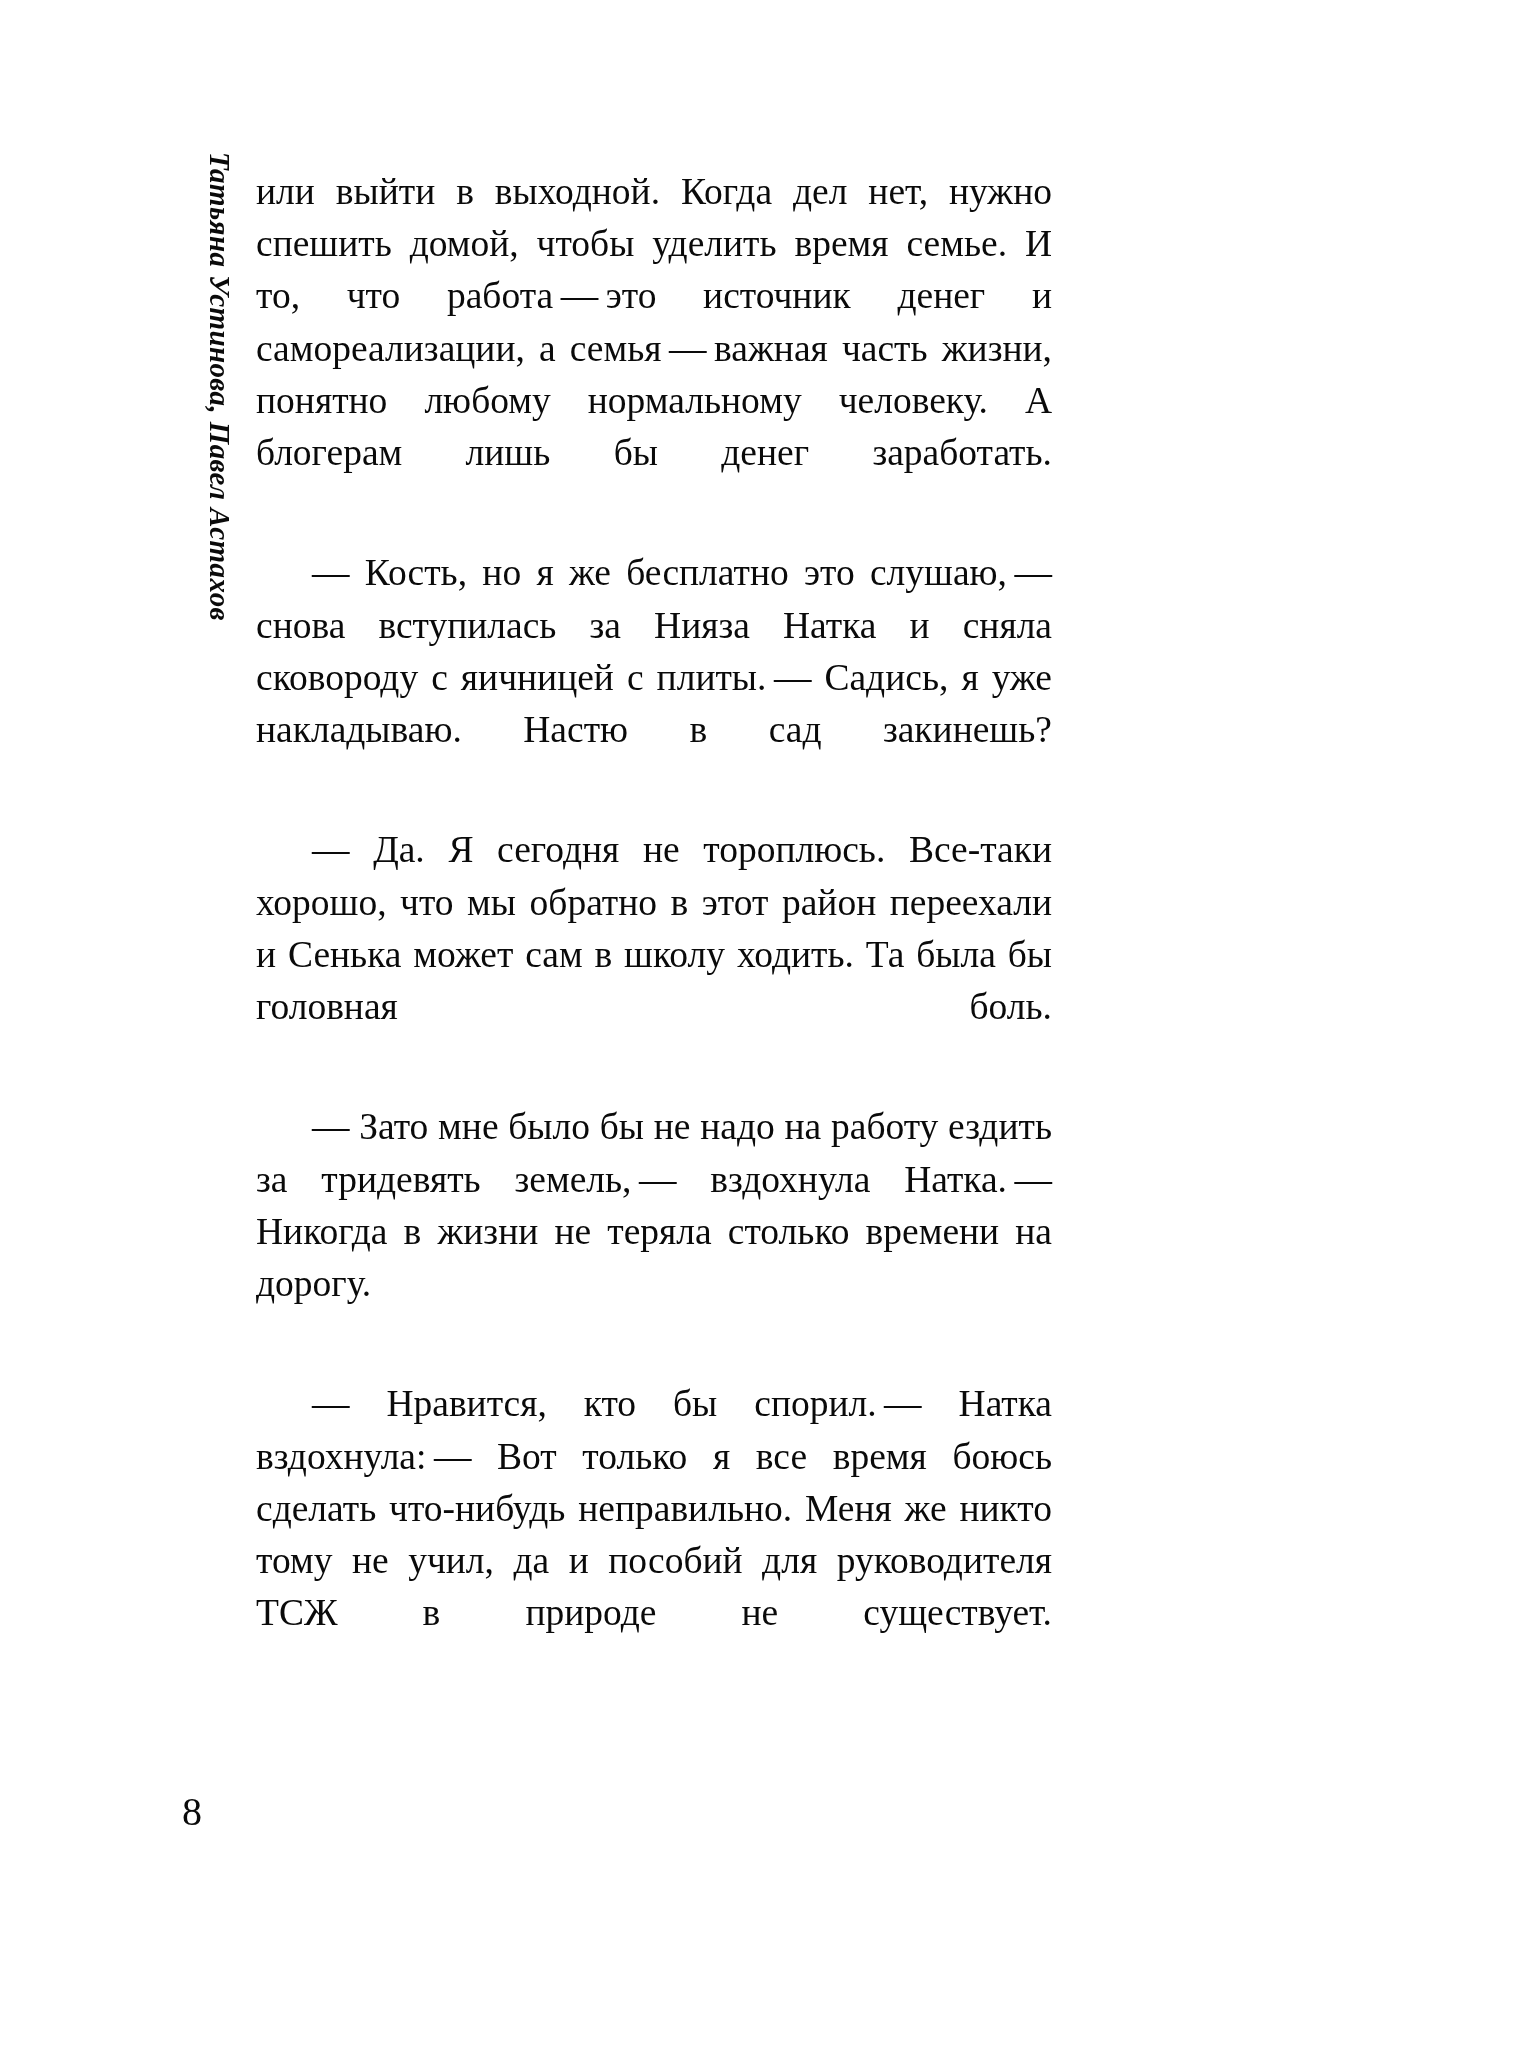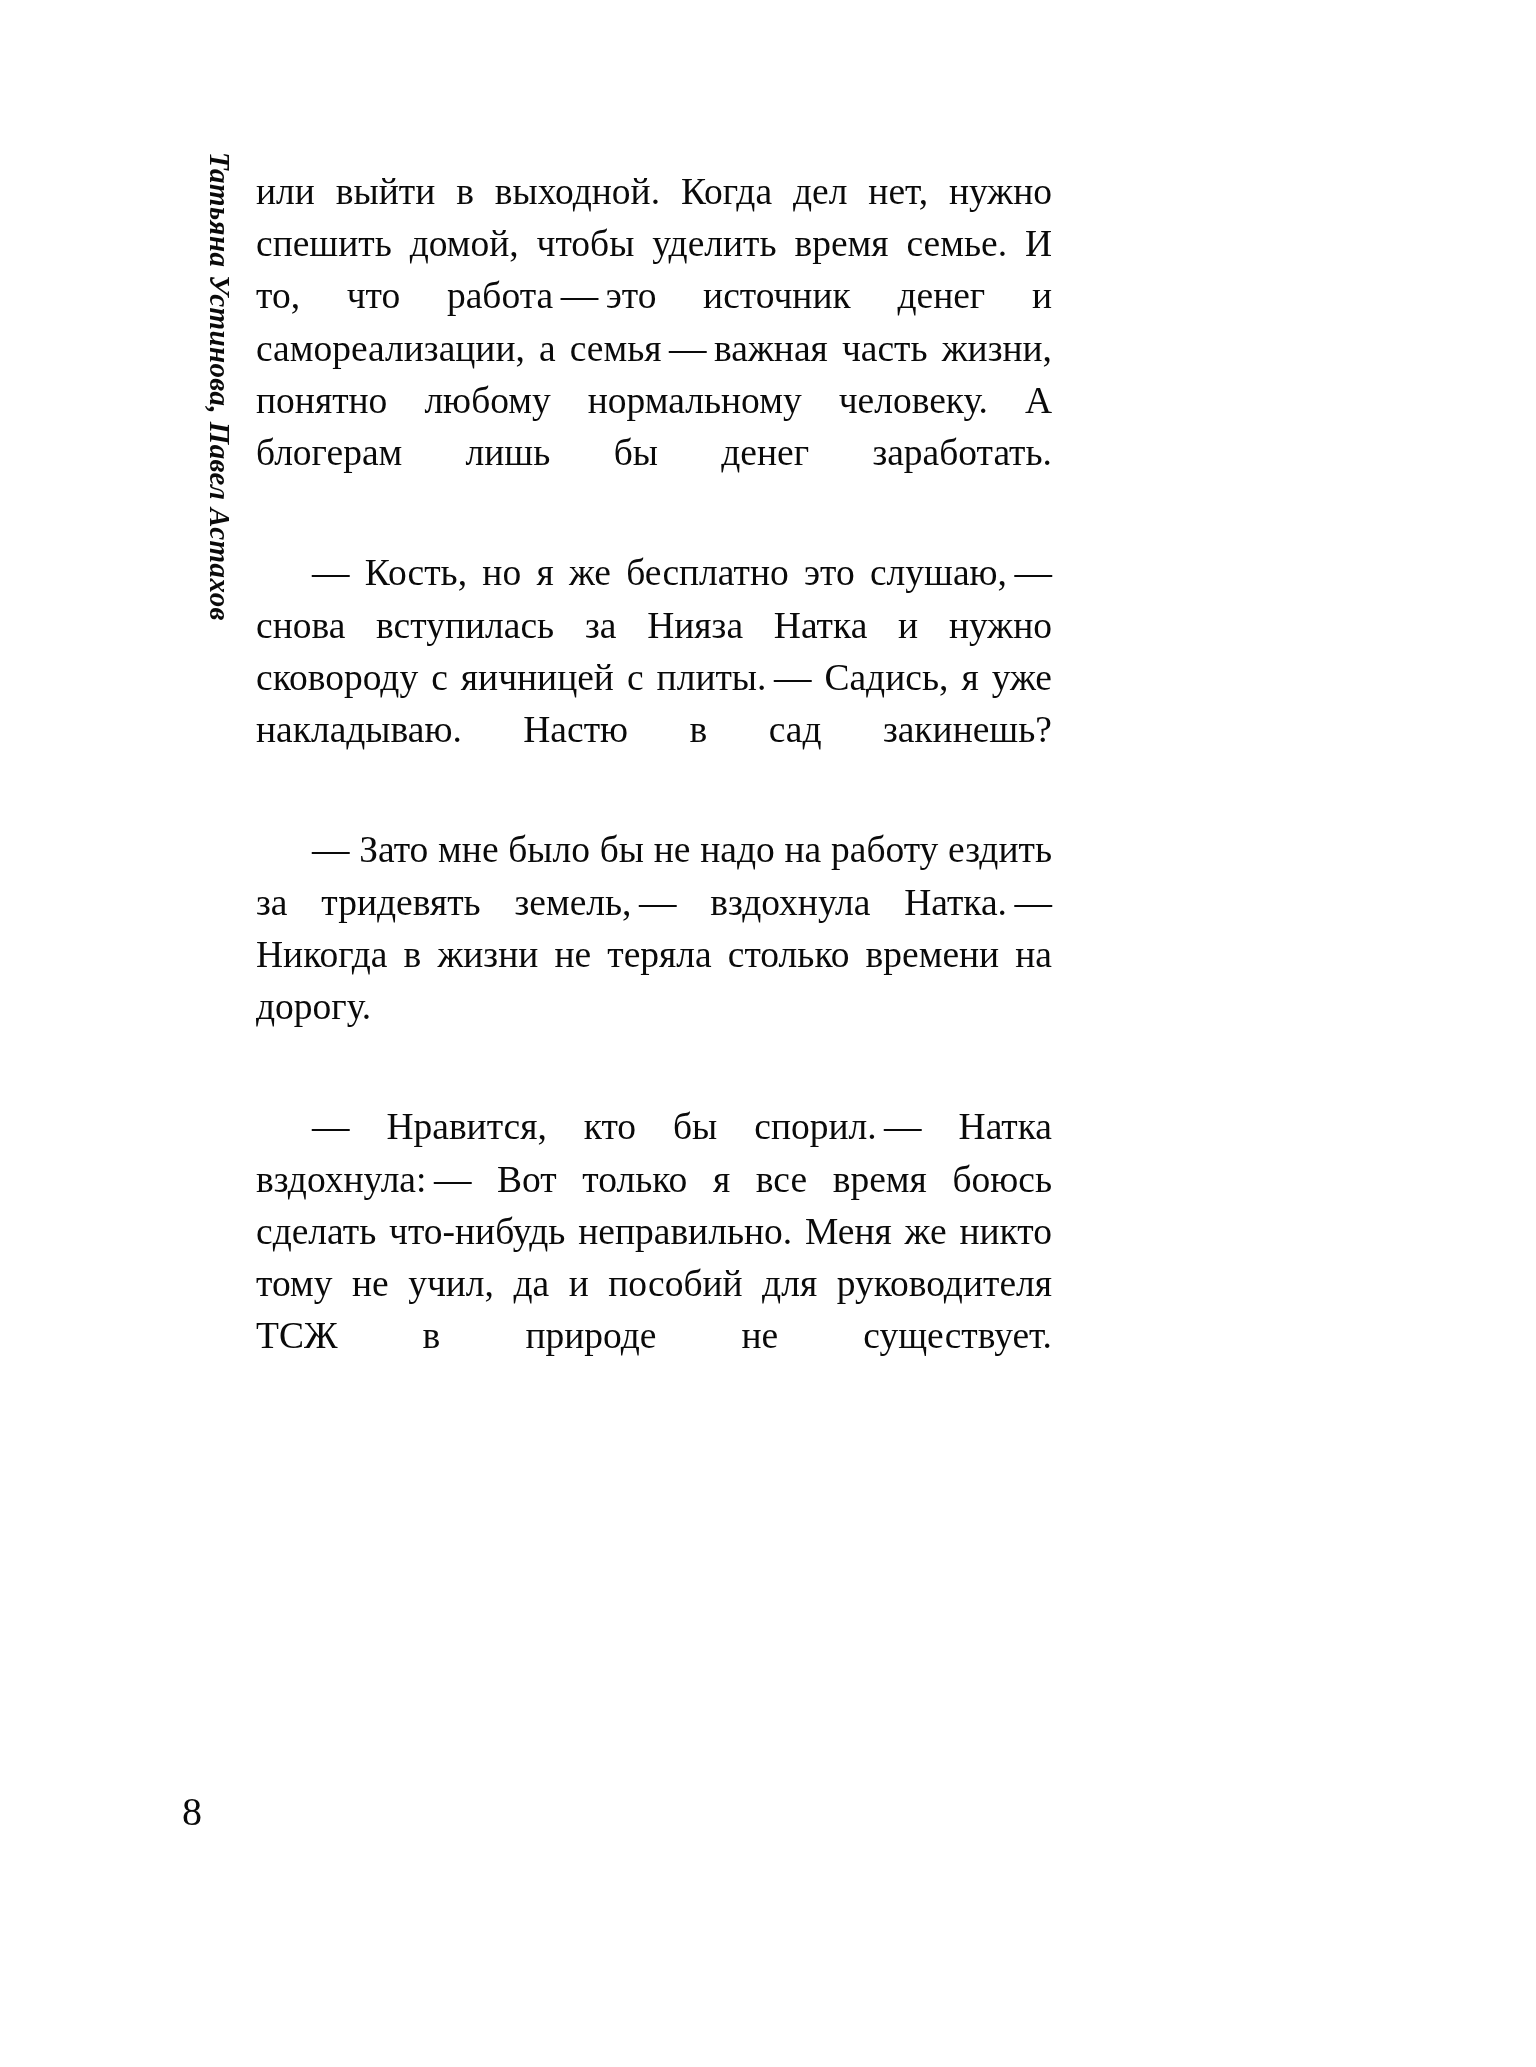--- a/index.html
+++ b/index.html
@@ -100,22 +100,23 @@
   <div class="running-head">
     <div class="running-head-text">Татьяна Устинова, Павел Астахов</div>
   </div>
 
   <div class="folio">8</div>
 
   <div class="text-column">
 
     <p class="para stretch-last">или выйти в выходной. Когда дел нет, нужно спешить домой, чтобы уделить время семье. И то, что работа — это источник денег и самореализации, а семья — важная часть жизни, понятно любому нормальному человеку. А блогерам лишь бы денег заработать.</p>
 
-    <p class="para indent stretch-last">— Кость, но я же бесплатно это слушаю, — снова вступилась за Нияза Натка и нужно сковороду с яичницей с плиты. — Садись, я уже накладываю. Настю в сад закинешь?</p>
+    <p class="para indent stretch-last">— Кость, но я же бесплатно это слушаю, — снова вступилась за Нияза Натка и сняла сковороду с яичницей с плиты. — Садись, я уже накладываю. Настю в сад закинешь?</p>
 
+    <p class="para indent stretch-last">— Да. Я сегодня не тороплюсь. Все-таки хорошо, что мы обратно в этот район переехали и Сенька может сам в школу ходить. Та была бы головная боль.</p>
 
     <p class="para indent stretch-last">— Зато мне было бы не надо на работу ездить за тридевять земель, — вздохнула Натка. — Никогда в жизни не теряла столько времени на дорогу.</p>
 
 
     <p class="para indent stretch-last">— Нравится, кто бы спорил. — Натка вздохнула: — Вот только я все время боюсь сделать что-нибудь неправильно. Меня же никто тому не учил, да и пособий для руководителя ТСЖ в природе не существует.</p>
 
 
   </div>
 
 </div>

